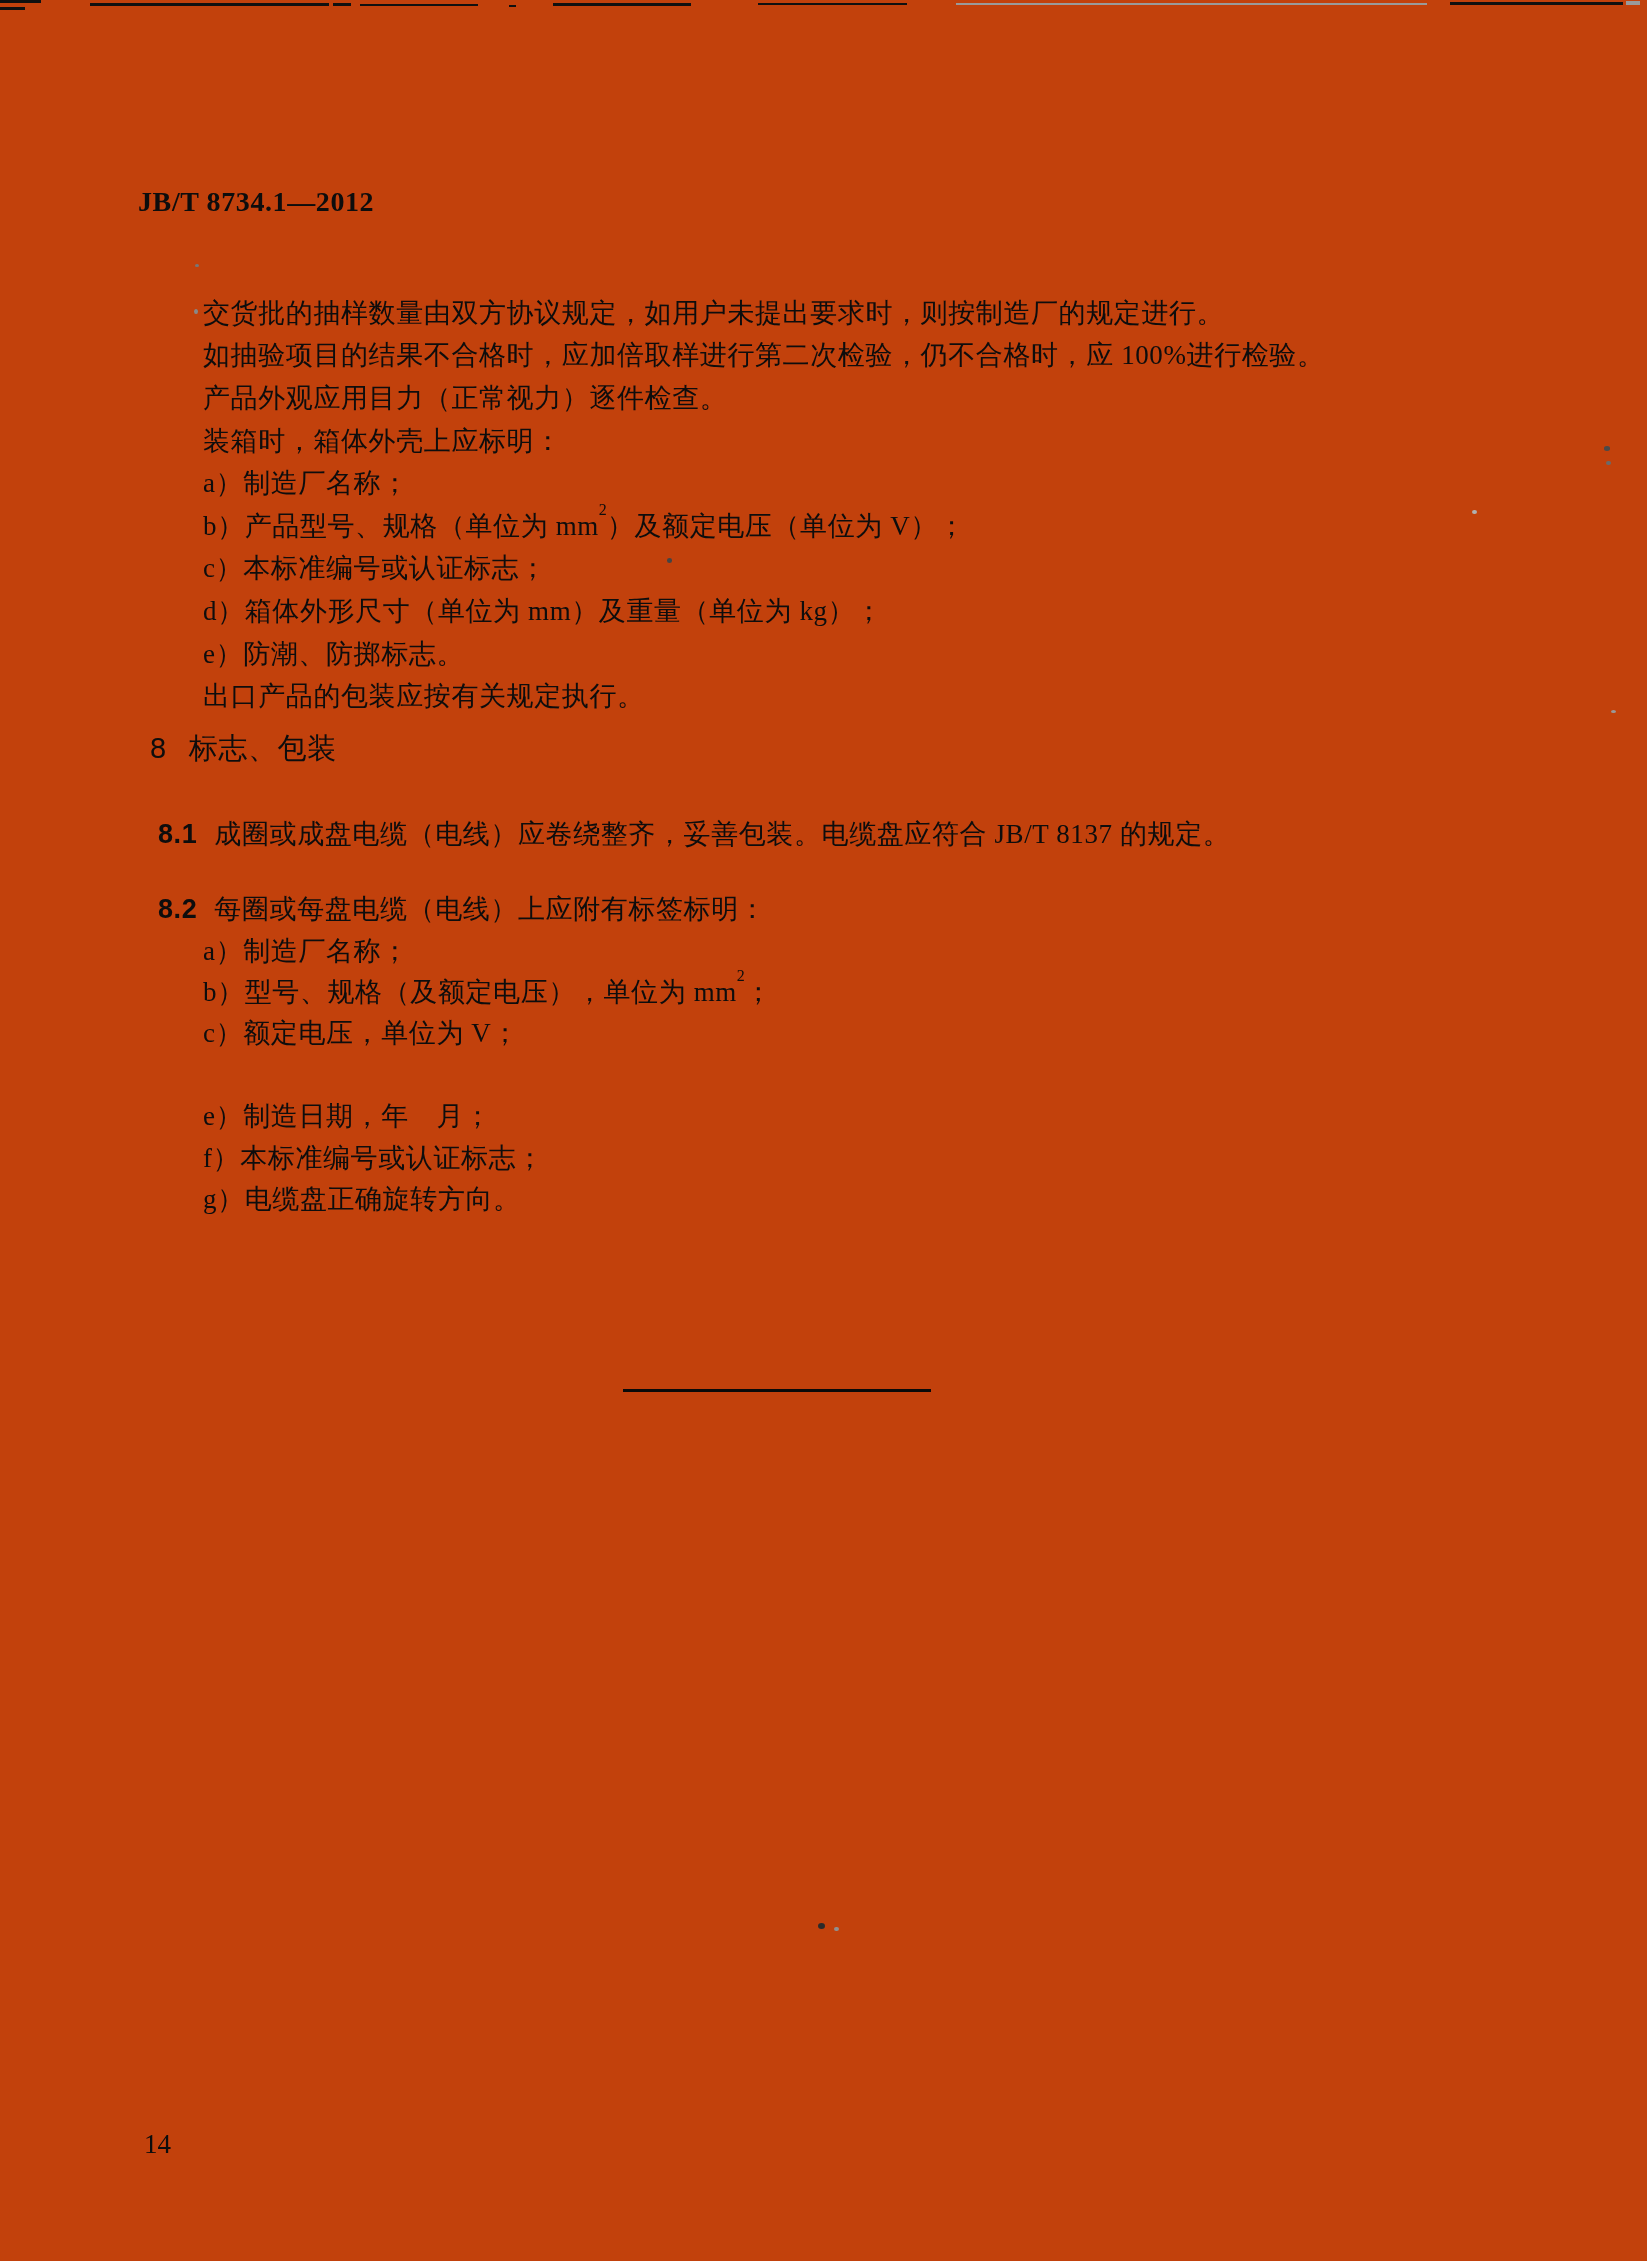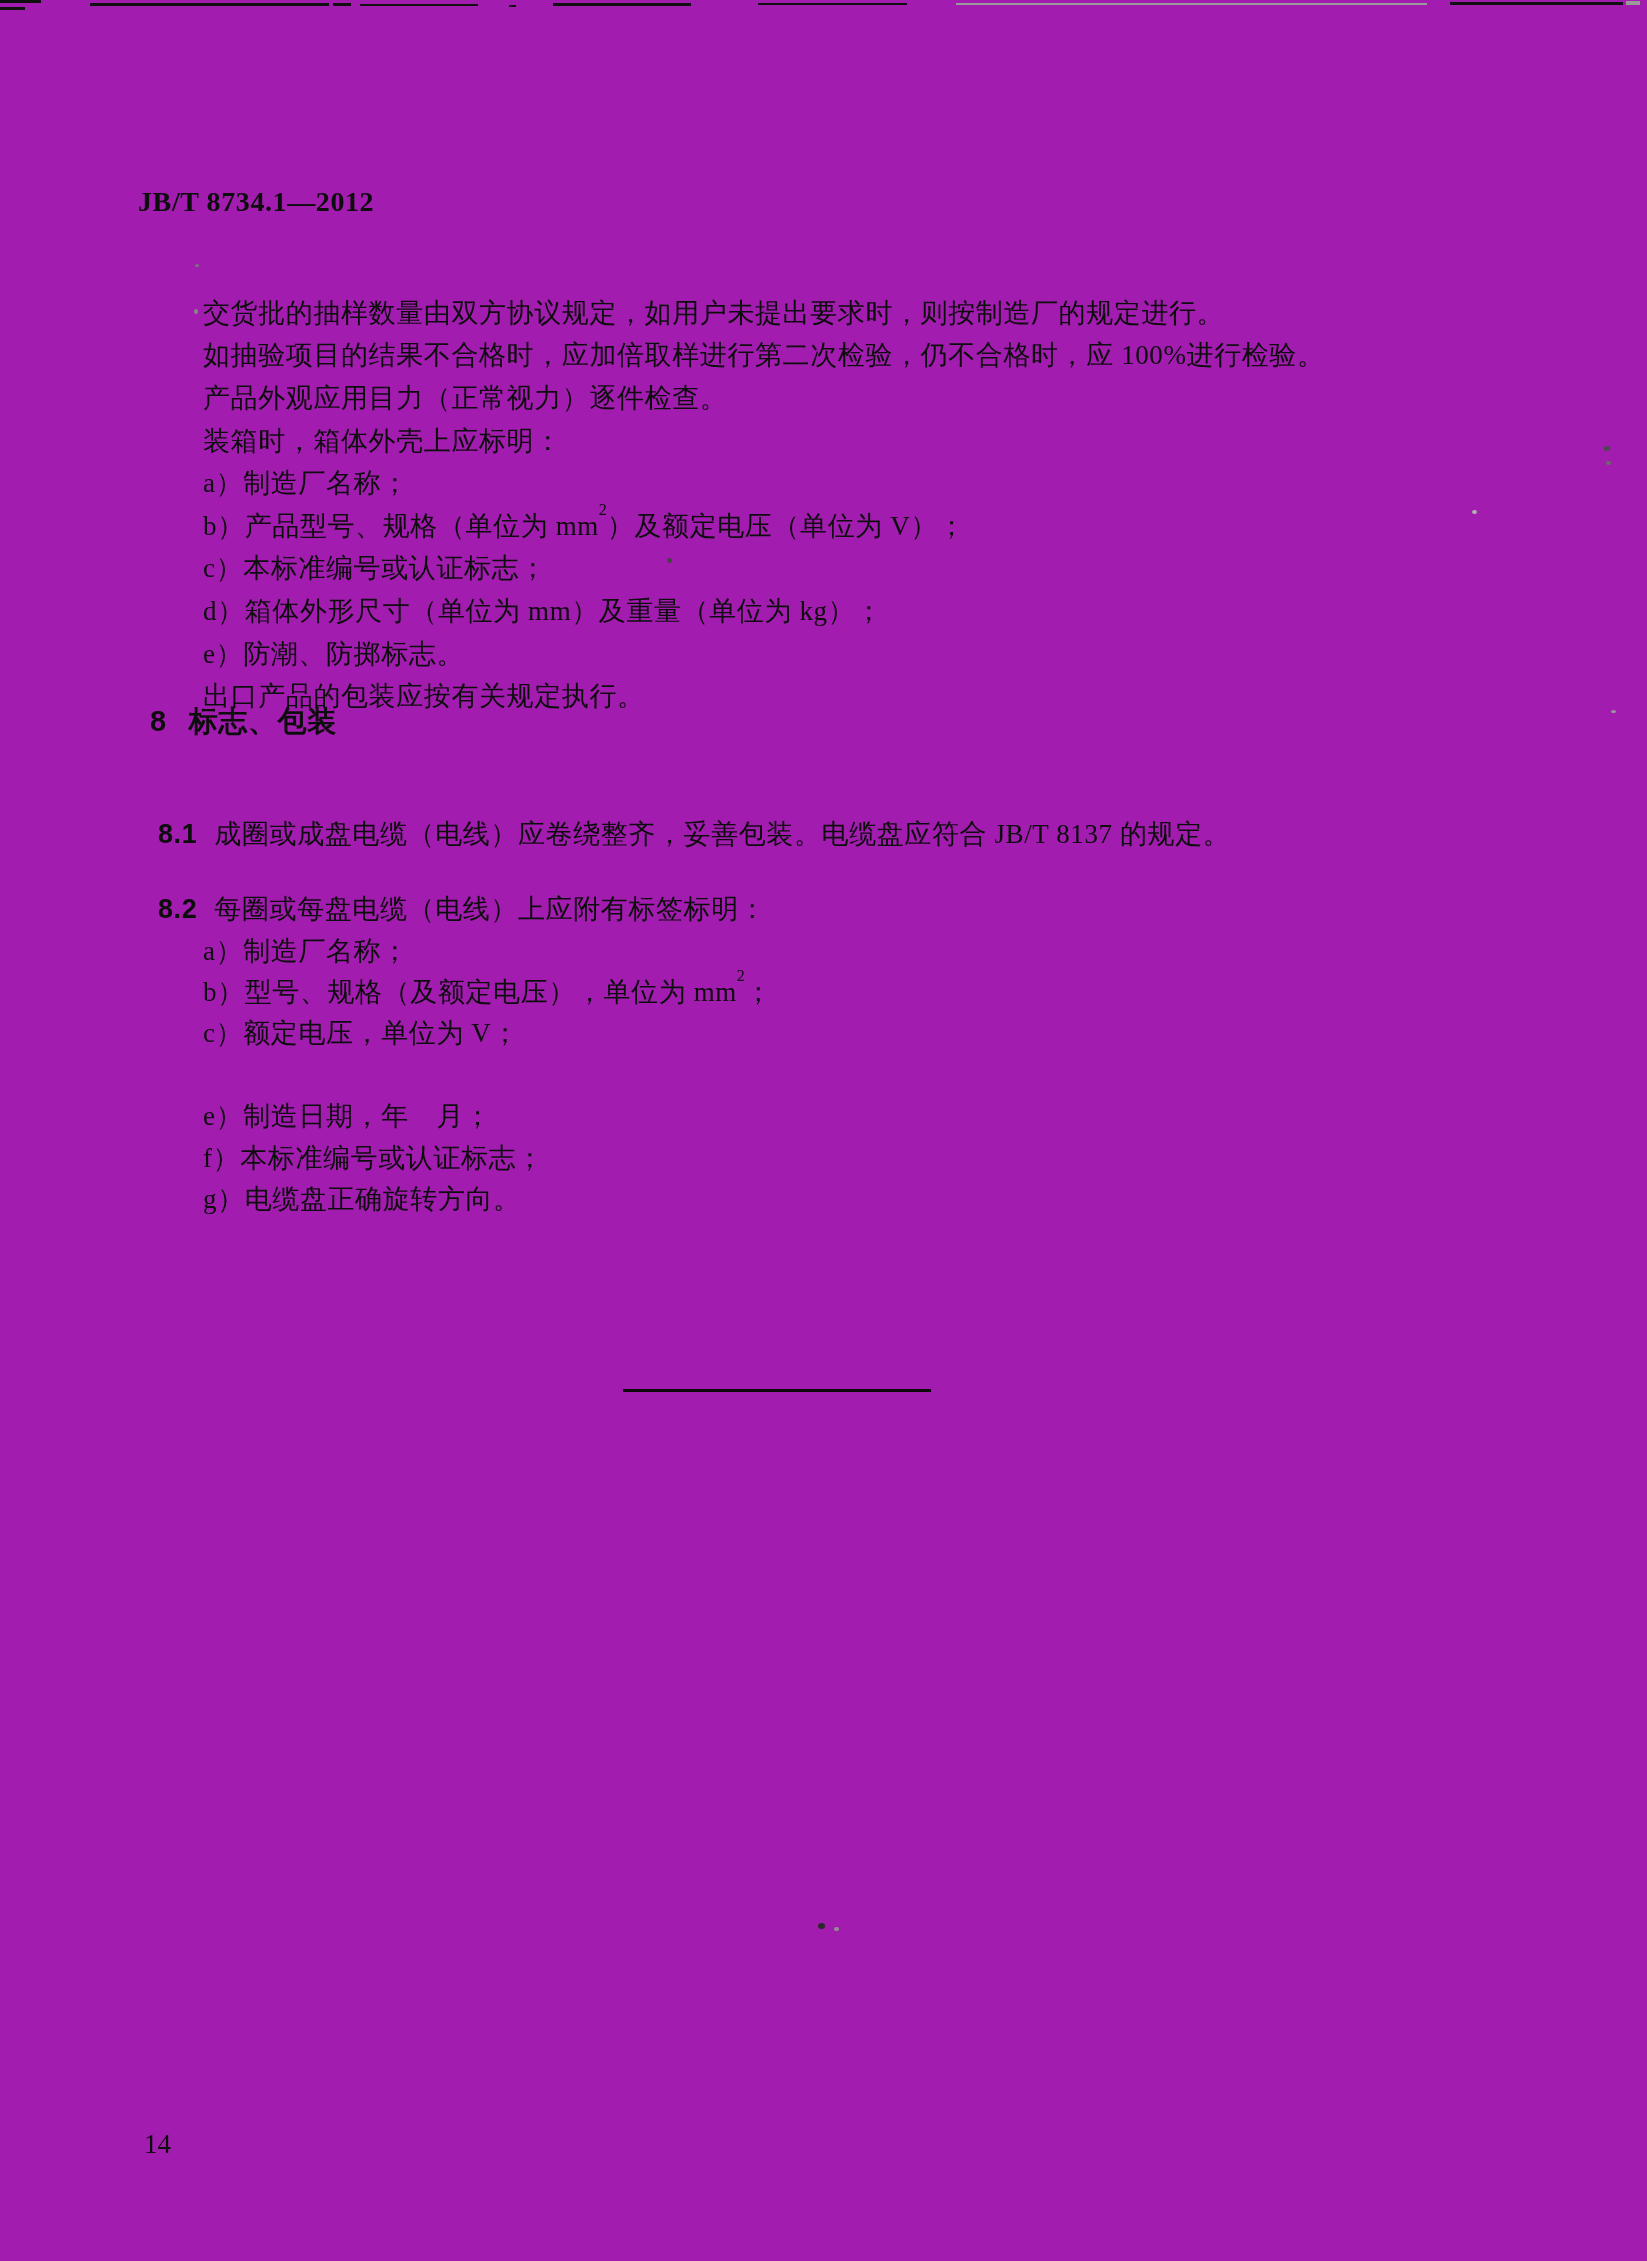--- a/index.html
+++ b/index.html
@@ -1,20 +1,20 @@
 <!DOCTYPE html>
 <html style="font-size:10.3px"><head>
 <meta charset="utf-8">
 <style>
   html, body { margin: 0; padding: 0; background: #e8e8e8; }
   .page {
     position: relative;
     width: 1647px;
     height: 2261px;
-    background: #a21caf;
+    background: #c2410c;
     overflow: hidden;
     font-family: "Liberation Serif", "DejaVu Serif", serif;
     color: #0d0d0d;
   }
   .ln {
     position: absolute;
     white-space: nowrap;
     font-size: 27px;
     line-height: 32px;
     letter-spacing: 0.6px;
@@ -27,24 +27,24 @@
     top: 186px;
     font-size: 28px;
     line-height: 31px;
     font-weight: bold;
     letter-spacing: 0.6px;
     font-family: "Liberation Serif", "DejaVu Serif", serif;
   }
   .sec-heading {
     position: absolute;
     left: 150px;
-    top: 704px;
+    top: 731px;
     font-size: 29px;
     line-height: 34px;
-    font-weight: bold;
+    font-weight: normal;
     font-family: "Liberation Sans", "DejaVu Sans", sans-serif;
     white-space: nowrap;
     letter-spacing: 0.6px;
   }
   .sec-heading .num { margin-right: 22px; }
   .clause .num {
     font-family: "Liberation Sans", "DejaVu Sans", sans-serif;
     font-weight: bold;
     margin-right: 17px;
   }

